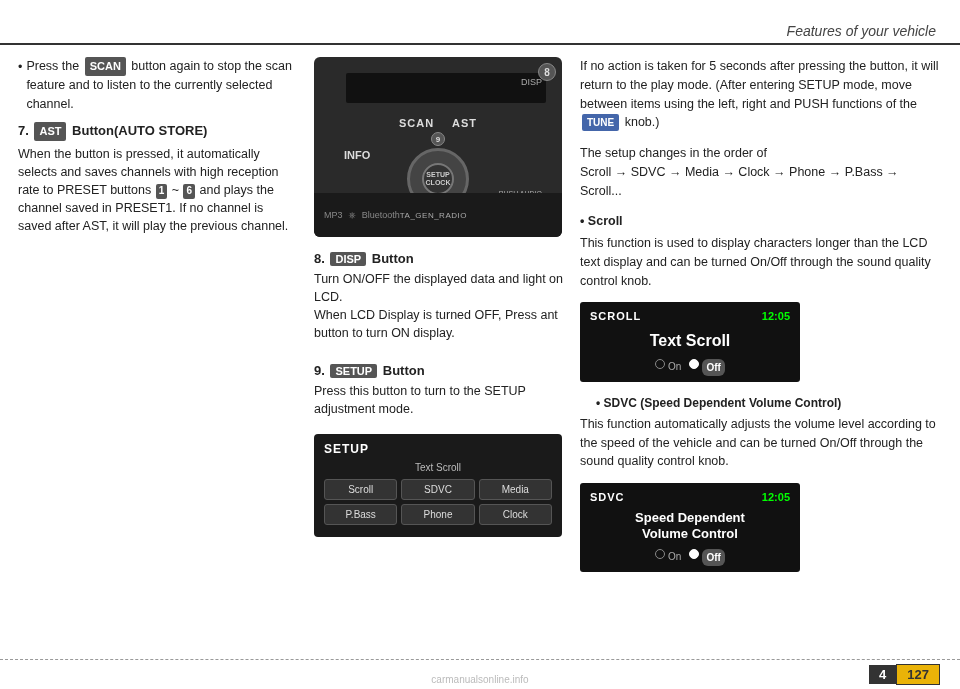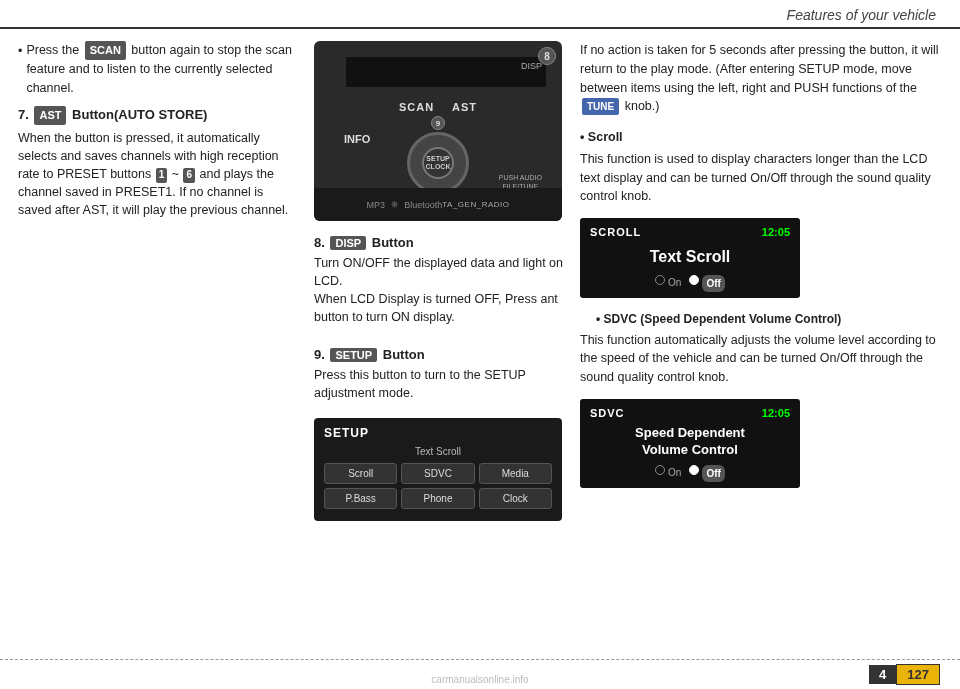--- a/index.html
+++ b/index.html
@@ -11,21 +11,21 @@
       font-size: 13px;
       color: #222;
       overflow: hidden;
       position: relative;
     }
 
     
     .page-header {
       display: flex;
       justify-content: flex-end;
-      padding: 7px 24px 4px 24px;
+      padding: 23px 24px 4px 24px;
       border-bottom: 2px solid #333;
     }
     .page-header-title {
       font-size: 14px;
       color: #444;
       font-style: italic;
     }
 
     
     .content-area {
@@ -134,24 +134,24 @@
       font-weight: bold;
       letter-spacing: 1px;
     }
     .radio-center-text { color: #ccc; font-size: 7px; font-weight: bold; line-height: 1.1; text-align: center; }
     .radio-bottom-bar {
       position: absolute;
       bottom: 0;
       left: 0;
       right: 0;
       background: #1a1a1a;
-      height: 33px;
+      height: 44px;
       display: flex;
       align-items: center;
-      justify-content: center;
+      justify-content: flex-start;
       padding: 0 10px;
     }
     .radio-bottom-icons { display: flex; align-items: center; gap: 6px; }
     .radio-icon { color: #888; font-size: 9px; }
     .radio-tag {
       color: #aaa;
       font-size: 8px;
       letter-spacing: 0.5px;
     }
 
@@ -462,20 +462,24 @@
       </div>
     </div>
   </div>
 
   <div class="right-col">
     <div class="right-text">
       If no action is taken for 5 seconds after pressing the button, it will return to the play mode. (After entering SETUP mode, move between items using the left, right and PUSH functions of the
       <span class="tune-badge">TUNE</span>
       knob.)
     </div>
+    <div class="right-text">
+      <span>The setup changes in the order of</span><br>
+      <span>Scroll → SDVC → Media → Clock → Phone → P.Bass → Scroll...</span>
+    </div>
 
     <div>
       <div style="font-weight:bold;font-size:12.5px;margin-bottom:3px;">• Scroll</div>
       <div class="right-text">This function is used to display characters longer than the LCD text display and can be turned On/Off through the sound quality control knob.</div>
     </div>
 
     <div class="scroll-display">
       <div class="scroll-header-row">
         <span class="scroll-header-left">SCROLL</span>
         <span class="scroll-header-right">12:05</span>

